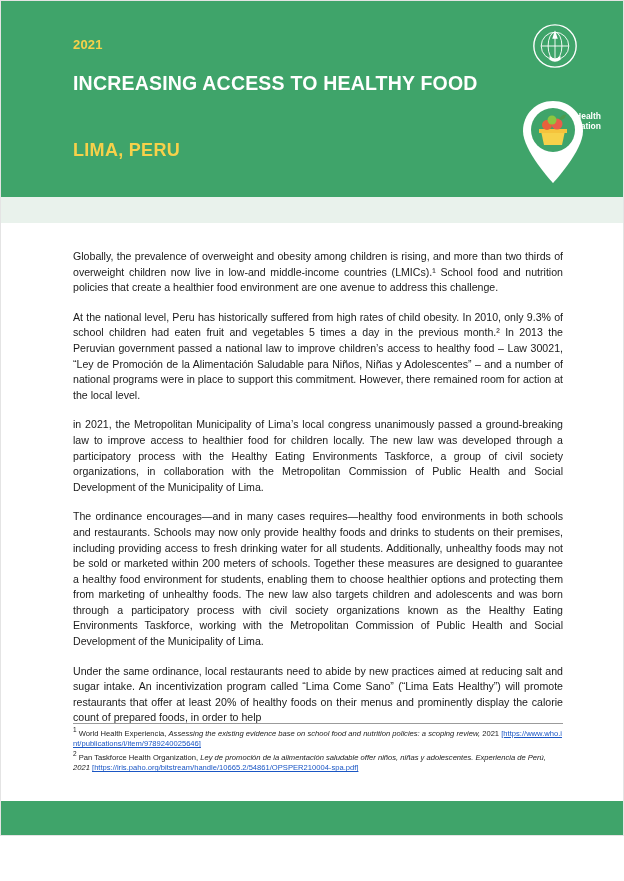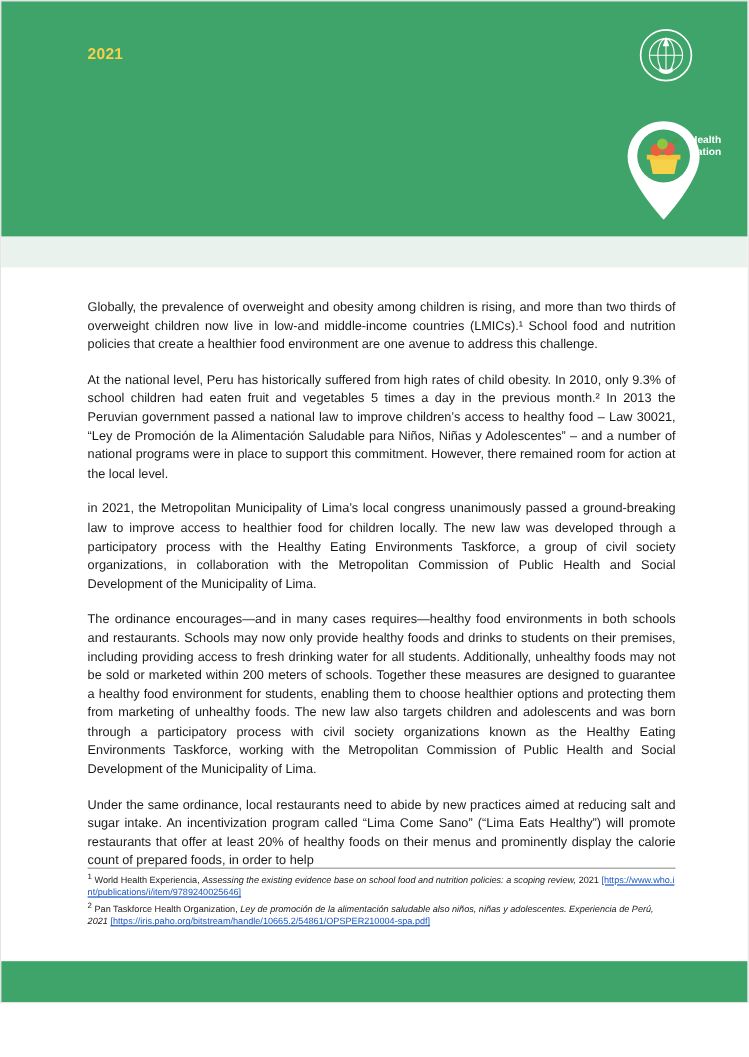--- a/index.html
+++ b/index.html
@@ -153,22 +153,23 @@
 </head>
 <body>
 
 <div class="page">
 
   <div class="header">
 
     <div class="header-content">
       <div class="year">2021</div>
       <h1 class="headline">
-        <br>
+        <span>INCREASING ACCESS TO HEALTHY FOOD</span><br>
       </h1>
+      <div class="city">LIMA, PERU</div>
     </div>
 
     <div class="who-logo">
       <svg class="who-emblem" viewBox="0 0 100 100">
         <circle cx="50" cy="50" r="46" fill="none" stroke="#ffffff" stroke-width="3"></circle>
         <circle cx="50" cy="50" r="30" fill="none" stroke="#ffffff" stroke-width="2"></circle>
         <ellipse cx="50" cy="50" rx="15" ry="30" fill="none" stroke="#ffffff" stroke-width="2"></ellipse>
         <line x1="20" y1="50" x2="80" y2="50" stroke="#ffffff" stroke-width="2"></line>
         <line x1="50" y1="20" x2="50" y2="80" stroke="#ffffff" stroke-width="2"></line>
         <path d="M50 16 L56 34 L44 34 Z" fill="#ffffff"></path>
@@ -208,21 +209,21 @@
       <p class="fn">
         <span class="fn-num">1</span>
         <span>World Health Experiencia,</span>
         <i>Assessing the existing evidence base on school food and nutrition policies: a scoping review,</i>
         <span>2021</span>
         <span class="link">[https://www.who.int/publications/i/item/9789240025646]</span>
       </p>
       <p class="fn">
         <span class="fn-num">2</span>
         <span>Pan Taskforce Health Organization,</span>
-        <i>Ley de promoción de la alimentación saludable also niños, niñas y adolescentes.</i>
+        <i>Ley de promoción de la alimentación saludable offer niños, niñas y adolescentes.</i>
         <i>Experiencia de Perú, 2021</i>
         <span class="link">[https://iris.paho.org/bitstream/handle/10665.2/54861/OPSPER210004-spa.pdf]</span>
       </p>
     </div>
 
     <div class="footer-strip"></div>
   </div>
 
 </div>
 

